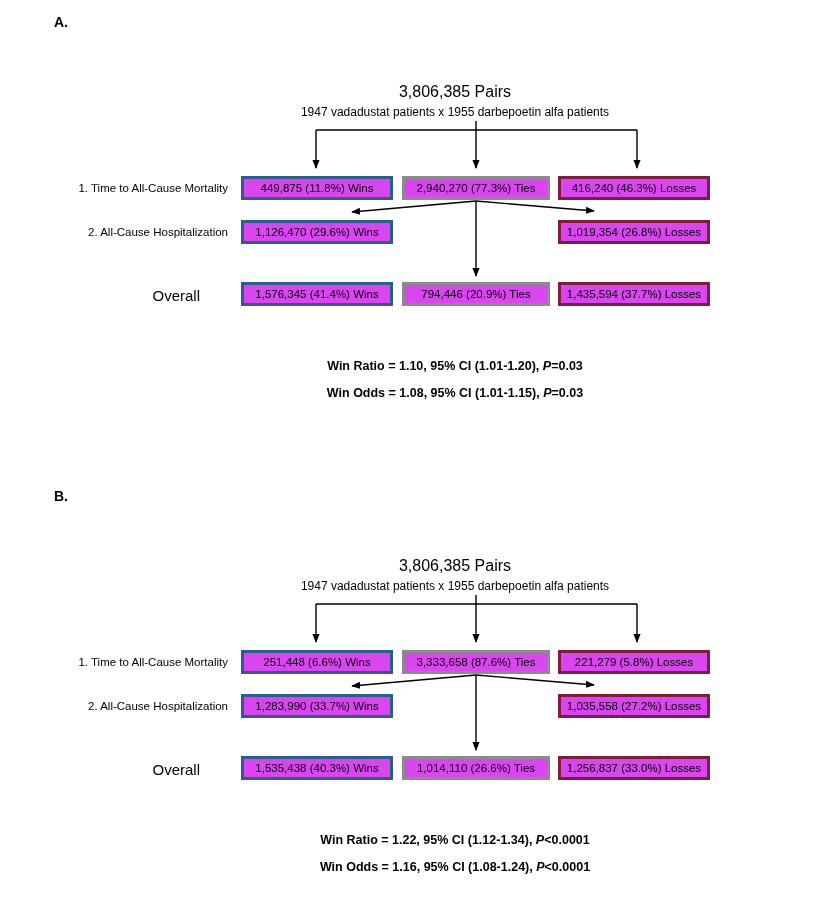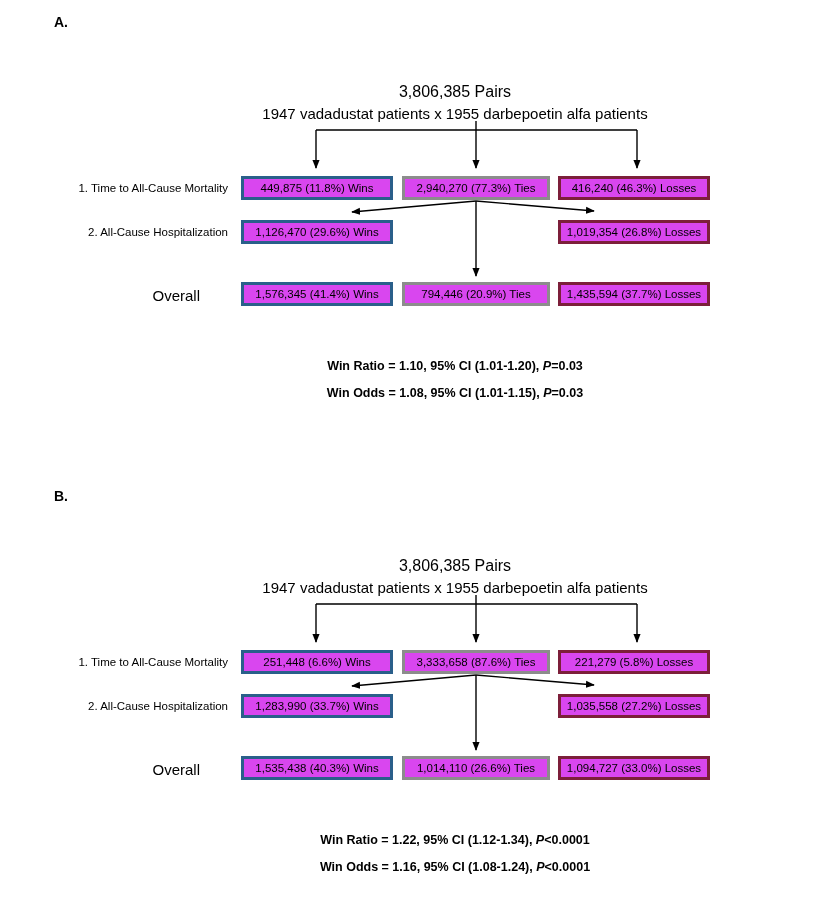--- a/index.html
+++ b/index.html
@@ -9,21 +9,21 @@
   }
   html,body{margin:0;padding:0;background:#fff;}
   body{font-family:"Liberation Sans","DejaVu Sans",sans-serif;color:#000;}
   .stage{position:relative;width:813px;height:900px;background:#fff;overflow:hidden;}
   .panel{position:absolute;left:0;width:813px;height:450px;}
   #panelA{top:0;}
   #panelB{top:474px;}
 
   .panel-label{position:absolute;left:54px;top:14px;font-size:14px;font-weight:bold;}
   .pairs-title{position:absolute;left:155px;top:83px;width:600px;text-align:center;font-size:16px;}
-  .pairs-subtitle{position:absolute;left:105px;top:105px;width:700px;text-align:center;font-size:15px;}
+  .pairs-subtitle{position:absolute;left:105px;top:105px;width:700px;text-align:center;font-size:12px;}
 
   .arrows{position:absolute;left:0;top:0;pointer-events:none;}
 
   .row-label{position:absolute;left:28px;width:200px;text-align:right;font-size:11.5px;}
   .rl1{top:182px;}
   .rl2{top:226px;}
   .rl-overall{top:287px;width:172px;font-size:15px;}
 
   .box{
     position:absolute;height:18px;line-height:18px;text-align:center;
@@ -112,19 +112,19 @@
     <div class="box c-ties r1">3,333,658 (87.6%) Ties</div>
     <div class="box c-loss r1">221,279 (5.8%) Losses</div>
 
     <div class="row-label rl2">2. All-Cause Hospitalization</div>
     <div class="box c-wins r2">1,283,990 (33.7%) Wins</div>
     <div class="box c-loss r2">1,035,558 (27.2%) Losses</div>
 
     <div class="row-label rl-overall">Overall</div>
     <div class="box c-wins r3">1,535,438 (40.3%) Wins</div>
     <div class="box c-ties r3">1,014,110 (26.6%) Ties</div>
-    <div class="box c-loss r3">1,094,727 (33.0%) Losses</div>
+    <div class="box c-loss r3">1,256,837 (33.0%) Losses</div>
 
     <div class="stats st1"><span>Win Ratio = 1.22, 95% CI (1.12-1.34), </span><span class="p-ital">P</span><span>&lt;0.0001</span></div>
     <div class="stats st2"><span>Win Odds = 1.16, 95% CI (1.08-1.24), </span><span class="p-ital">P</span><span>&lt;0.0001</span></div>
   </section>
 
 </div>
 
 </body></html>

